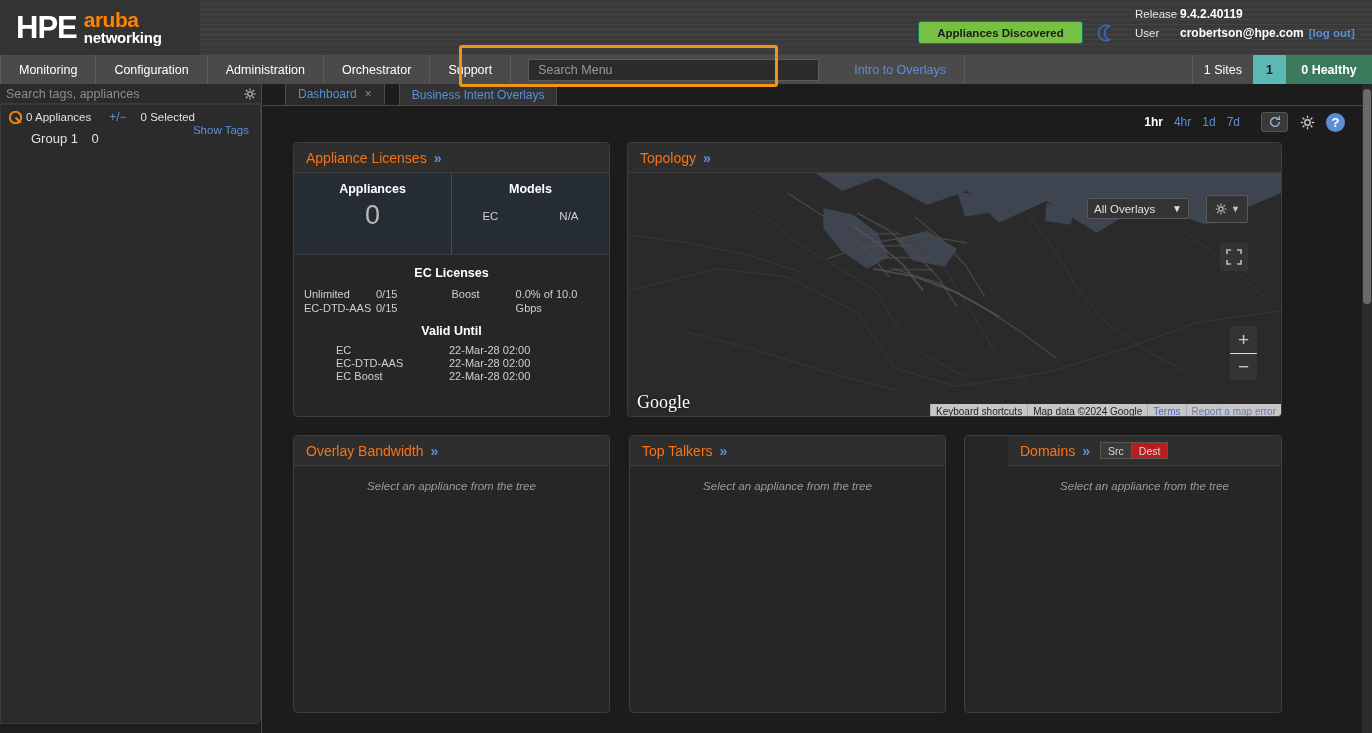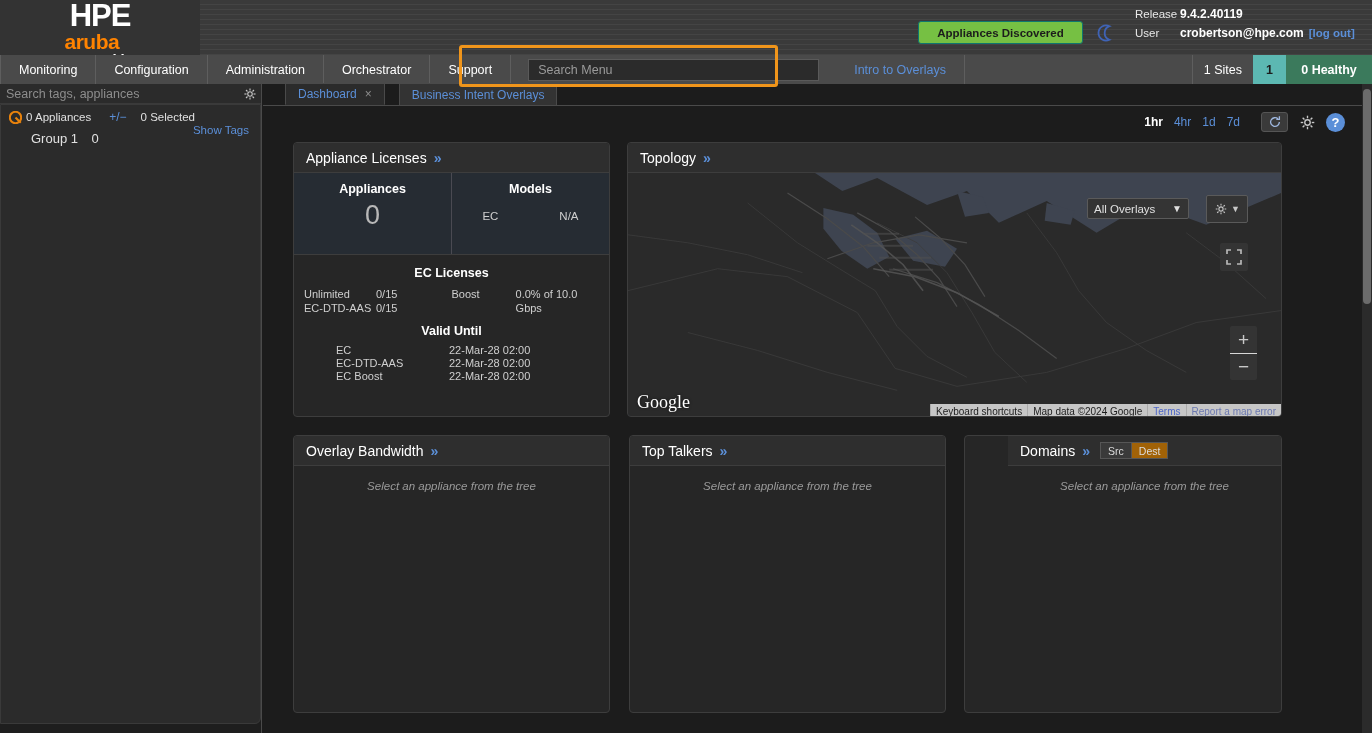--- a/index.html
+++ b/index.html
@@ -20,21 +20,21 @@
     position: absolute; top: 0; left: 0; width: 1372px; height: 55px;
     background: repeating-linear-gradient(
       to bottom,
       #3a3a3a 0px, #3a3a3a 4px,
       #444444 4px, #444444 5px
     );
   }
   .logo-block {
     position: absolute; top: 0; left: 0; width: 200px; height: 55px;
     background: #333333;
-    display: flex; align-items: center;  flex-direction: column;
+    display: flex; align-items: center; padding-left: 16px;
   }
   .logo-hpe {
     color: #ffffff; font-size: 31px; font-weight: bold;
     letter-spacing: -1px; line-height: 1;
   }
   .logo-aruba-wrap { margin-left: 7px; line-height: 1; }
   .logo-aruba {
     color: #ff8300; font-size: 21px; font-weight: bold;
     letter-spacing: -0.5px; display: block; line-height: 1.02;
   }
@@ -216,21 +216,21 @@
   .panel {
     position: absolute;
     background: #262626; border: 1px solid #3d3d3d; border-radius: 4px;
     overflow: hidden;
   }
   .panel-head {
     height: 30px; display: flex; align-items: center;
     padding-left: 12px; background: #2e2e2e;
     border-bottom: 1px solid #3d3d3d;
   }
-  .panel-title { color: #ffffff; font-size: 14px; }
+  .panel-title { color: #f97316; font-size: 14px; }
   .chev { color: #5b8fd8; font-size: 14px; font-weight: bold; margin-left: 7px; cursor: pointer; }
   .panel-body { position: relative; color: #cfcfcf; }
   .empty-msg {
     text-align: center; color: #9a9a9a; font-size: 11.5px;
     font-style: italic; padding-top: 14px;
   }
 
   
   #panel-licenses { left: 293px; top: 142px; width: 317px; height: 275px; }
   .lic-top {
@@ -335,21 +335,21 @@
   #panel-domains { left: 964px; top: 435px; width: 318px; height: 278px; padding-left: 43px; }
 
   .seg-group {
     display: flex; margin-left: 10px;
   }
   .seg-btn {
     height: 17px; padding: 0 7px; background: #3a3a3a;
     border: 1px solid #565656; color: #dcdcdc; font-size: 10.5px;
     display: flex; align-items: center; cursor: pointer;
   }
-  .seg-btn.on { background: #a16207; }
+  .seg-btn.on { background: #b91c1c; }
   .seg-btn:first-child { border-right: none; }
 
   
   .scroll-track {
     position: absolute; top: 84px; right: 0; width: 10px; height: 649px;
     background: #2b2b2b;
   }
   .scroll-thumb {
     position: absolute; top: 5px; left: 1px; width: 8px; height: 215px;
     background: #6b6b6b; border-radius: 4px;

